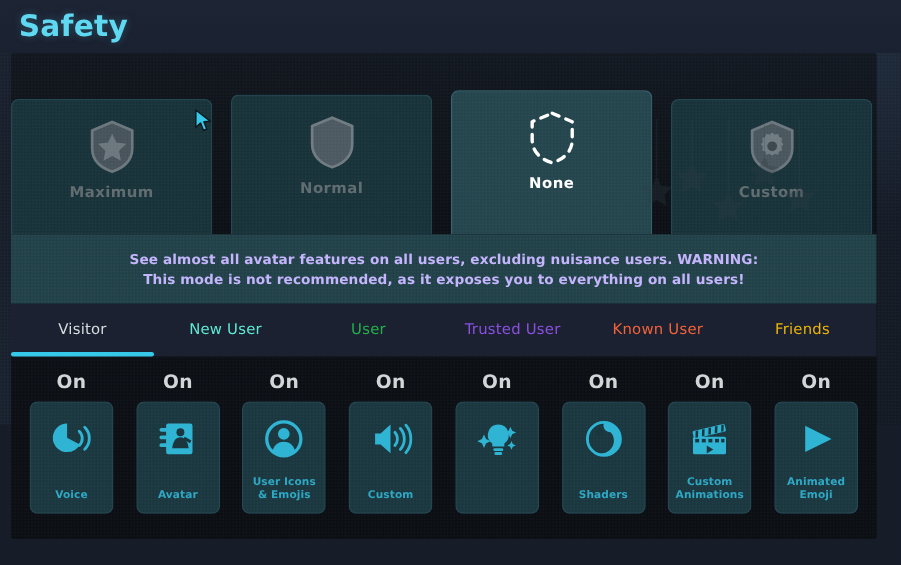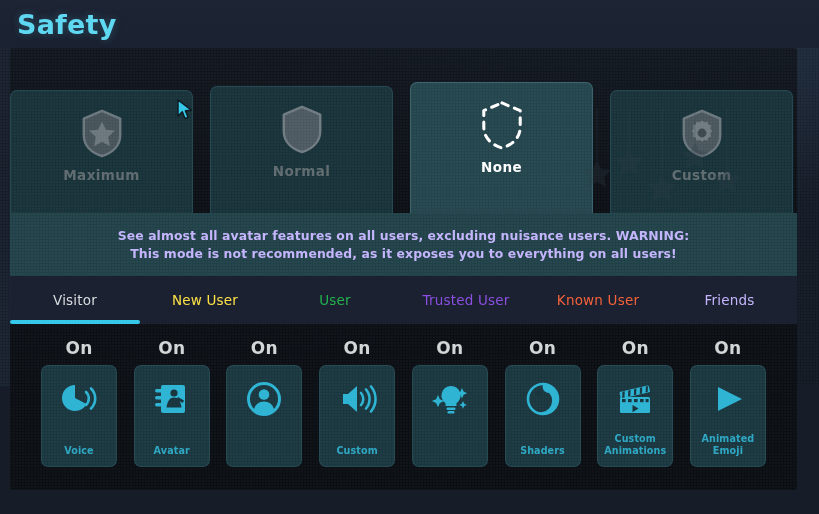--- a/index.html
+++ b/index.html
@@ -169,21 +169,21 @@
   }
   .tab.active .tab-underline { display: block; }
 
   
   .toggles {
     position: absolute;
     left: 0; top: 276px;
     width: 787px; height: 166px;
     display: flex;
     justify-content: space-between;
-    padding: 0 26px;
+    padding: 0 12px;
   }
   .toggle-col {
     width: 86px;
     display: flex;
     flex-direction: column;
     align-items: center;
     padding-top: 14px;
   }
   .toggle-state {
     font-size: 17px;
@@ -311,37 +311,37 @@
     <div class="warning">
       <div class="warning-line">See almost all avatar features on all users, excluding nuisance users. WARNING:</div>
       <div class="warning-line">This mode is not recommended, as it exposes you to everything on all users!</div>
     </div>
 
     <div class="tabbar">
       <div class="tab active" style="width:130px;color:#d8dcde">
         <span>Visitor</span>
         <span class="tab-underline"></span>
       </div>
-      <div class="tab" style="width:130px;color:#fde047">
+      <div class="tab" style="width:130px;color:#5eead4">
         <span>New User</span>
 
       </div>
       <div class="tab" style="width:130px;color:#22b14c">
         <span>User</span>
 
       </div>
       <div class="tab" style="width:132px;color:#8a4fe0">
         <span>Trusted User</span>
 
       </div>
       <div class="tab" style="width:132px;color:#f4623a">
         <span>Known User</span>
 
       </div>
-      <div class="tab" style="width:131px;color:#c4b5fd">
+      <div class="tab" style="width:131px;color:#eab308">
         <span>Friends</span>
 
       </div>
     </div>
 
     <div class="toggles">
 
       <div class="toggle-col">
         <div class="toggle-state">On</div>
         <div class="toggle-card">
@@ -377,20 +377,22 @@
       </div>
 
       <div class="toggle-col">
         <div class="toggle-state">On</div>
         <div class="toggle-card">
           <svg class="toggle-icon" viewBox="0 0 40 40">
             <circle cx="20" cy="20" r="15.5" fill="none" stroke="#2fb4d4" stroke-width="3"></circle>
             <circle cx="20" cy="15.5" r="5.3" fill="#2fb4d4"></circle>
             <path d="M20 22.5 c-6 0 -9.5 4.2 -10.4 9.2 a15.5 15.5 0 0 0 20.8 0 C29.5 26.7 26 22.5 20 22.5z" fill="#2fb4d4"></path>
           </svg>
+          <div class="toggle-label">User Icons
+&amp; Emojis</div>
         </div>
       </div>
 
       <div class="toggle-col">
         <div class="toggle-state">On</div>
         <div class="toggle-card">
           <svg class="toggle-icon" viewBox="0 0 40 40">
             <path d="M6 15 h5 L20 7 v26 l-9 -8 H6z" fill="#2fb4d4"></path>
             <g fill="none" stroke="#2fb4d4" stroke-width="2.6" stroke-linecap="round">
               <path d="M24 14 a9 9 0 0 1 0 12"></path>

